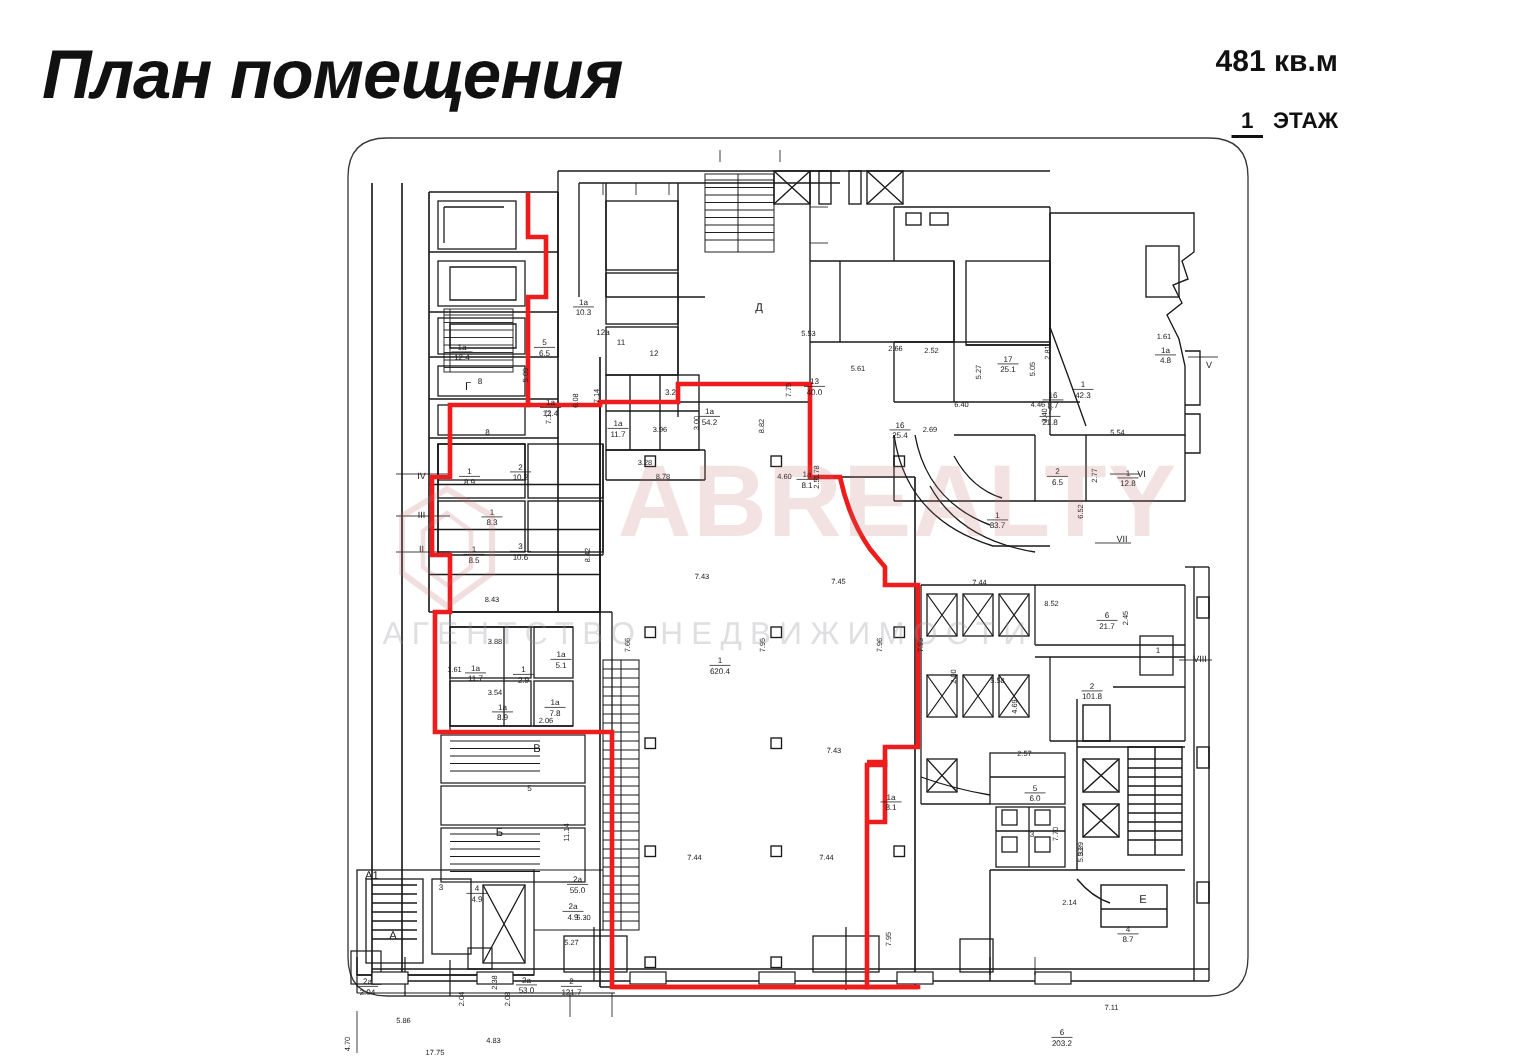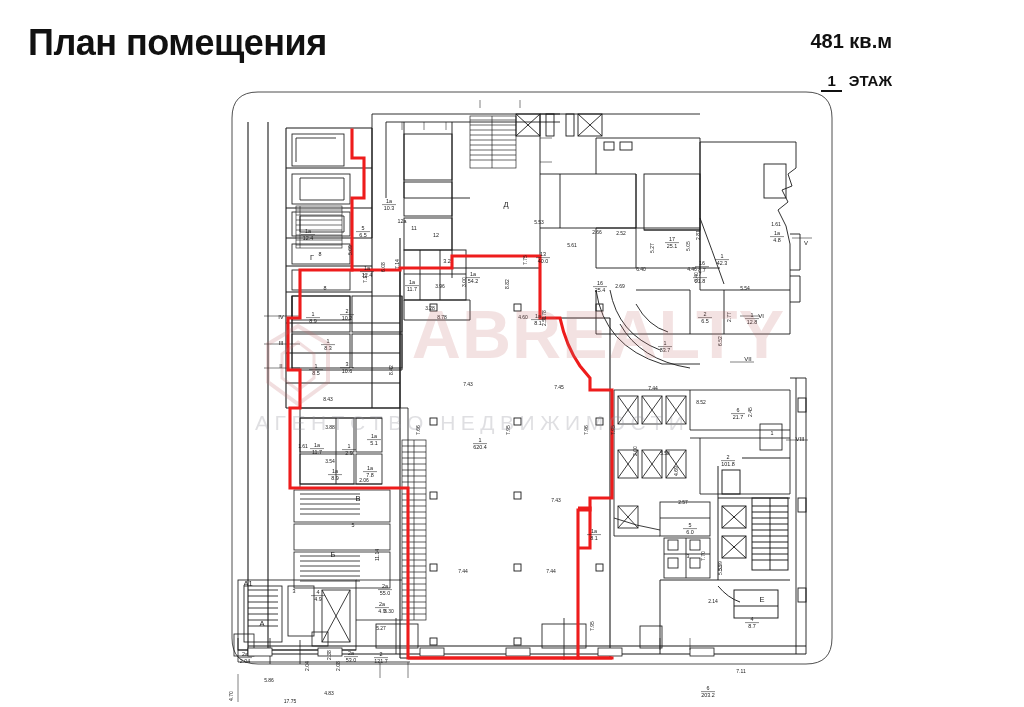--- a/index.html
+++ b/index.html
@@ -22,25 +22,26 @@
     width: 1024px;
     height: 707px;
     background: #ffffff;
   }
 
   
   #header-title {
     position: absolute;
     left: 28px;
     top: 22px;
-    font-size: 36px;
+    font-size: 46px;
     font-weight: bold;
     letter-spacing: -0.5px;
     color: #111111;
     white-space: nowrap;
+    font-style: italic;
   }
   #header-area {
     position: absolute;
     right: 132px;
     top: 30px;
     font-size: 20px;
     font-weight: bold;
     color: #111111;
     white-space: nowrap;
   }

